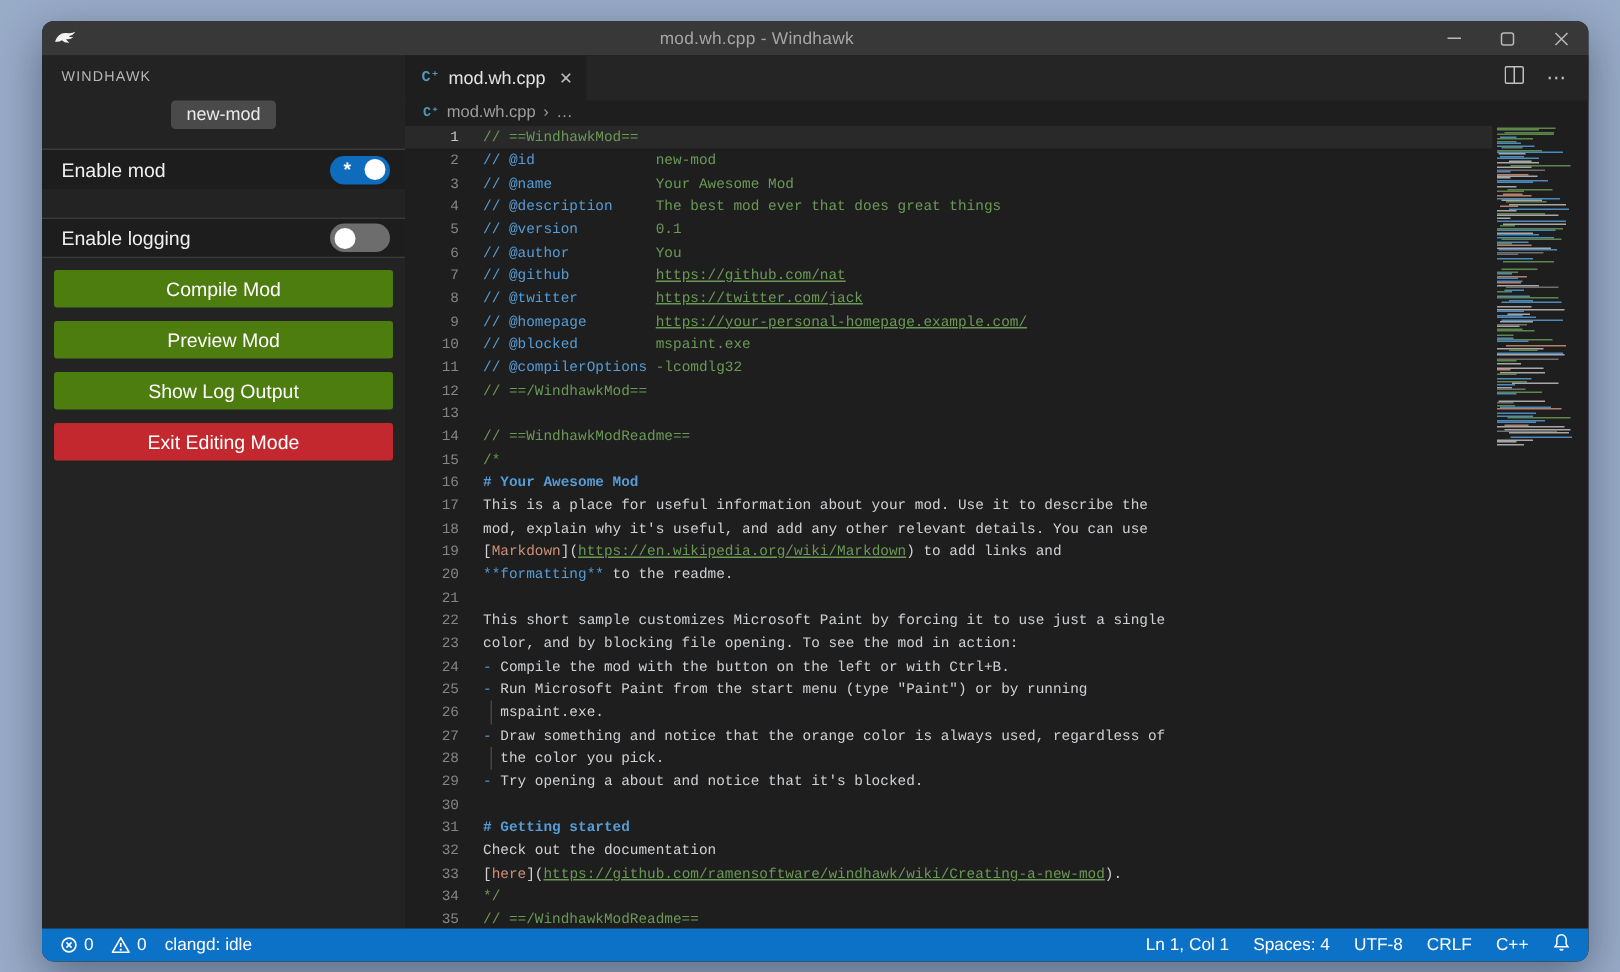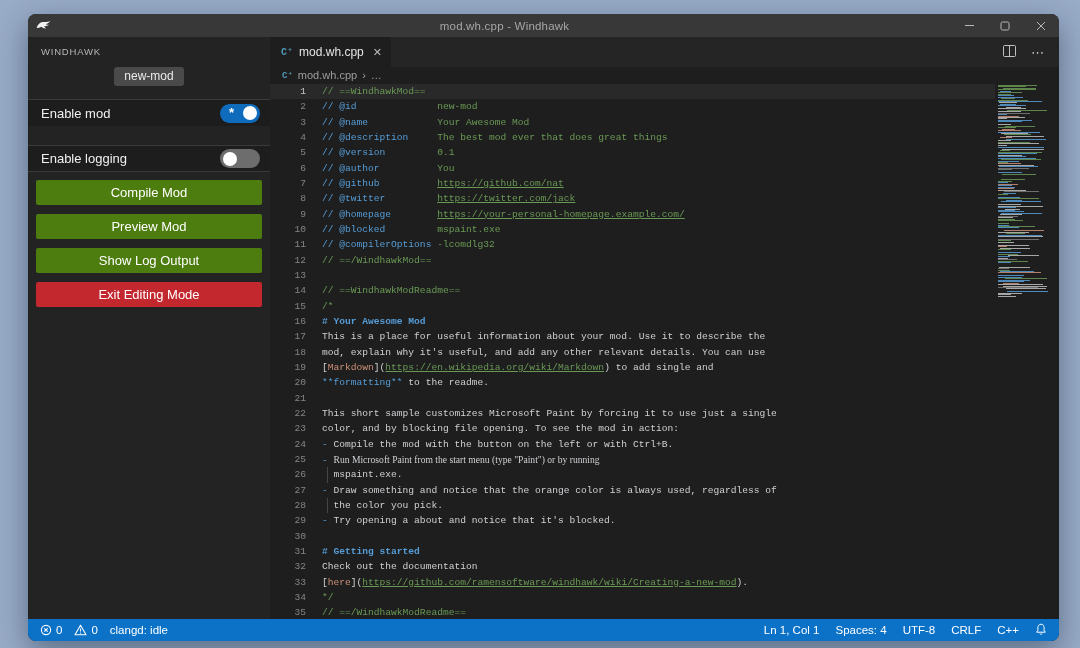--- a/index.html
+++ b/index.html
@@ -176,27 +176,27 @@
             <div class="cl"><span class="ln">9</span><span class="lt"><span style="color: rgb(86, 156, 214);">// @homepage        </span><span class="u" style="color: rgb(106, 153, 85); text-align: right;">https://your-personal-homepage.example.com/</span></span></div>
             <div class="cl"><span class="ln">10</span><span class="lt"><span style="color: rgb(86, 156, 214);">// @blocked         </span><span style="color: rgb(106, 153, 85);">mspaint.exe</span></span></div>
             <div class="cl"><span class="ln">11</span><span class="lt"><span style="color: rgb(86, 156, 214);">// @compilerOptions </span><span style="color: rgb(106, 153, 85);">-lcomdlg32</span></span></div>
             <div class="cl"><span class="ln">12</span><span class="lt"><span style="color: rgb(106, 153, 85);">// ==/WindhawkMod==</span></span></div>
             <div class="cl"><span class="ln">13</span><span class="lt"></span></div>
             <div class="cl"><span class="ln">14</span><span class="lt"><span style="color: rgb(106, 153, 85);">// ==WindhawkModReadme==</span></span></div>
             <div class="cl"><span class="ln">15</span><span class="lt"><span style="color: rgb(106, 153, 85);">/*</span></span></div>
             <div class="cl"><span class="ln">16</span><span class="lt"><span class="bold" style="color: rgb(86, 156, 214);"># Your Awesome Mod</span></span></div>
             <div class="cl"><span class="ln">17</span><span class="lt"><span style="color: rgb(207, 209, 212);">This is a place for useful information about your mod. Use it to describe the</span></span></div>
             <div class="cl"><span class="ln">18</span><span class="lt"><span style="color: rgb(207, 209, 212);">mod, explain why it's useful, and add any other relevant details. You can use</span></span></div>
-            <div class="cl"><span class="ln">19</span><span class="lt"><span style="color: rgb(207, 209, 212);">[</span><span style="color: rgb(206, 145, 120);">Markdown</span><span style="color: rgb(207, 209, 212);">](</span><span class="u" style="color: rgb(106, 153, 85); font-family: Liberation Mono, monospace;">https://en.wikipedia.org/wiki/Markdown</span><span style="color: rgb(207, 209, 212);">) to add single and</span></span></div>
+            <div class="cl"><span class="ln">19</span><span class="lt"><span style="color: rgb(207, 209, 212);">[</span><span style="color: rgb(206, 145, 120);">Markdown</span><span style="color: rgb(207, 209, 212);">](</span><span class="u" style="color: rgb(106, 153, 85); font-family: Liberation Mono, monospace;">https://en.wikipedia.org/wiki/Markdown</span><span style="color: rgb(207, 209, 212);">) to add links and</span></span></div>
             <div class="cl"><span class="ln">20</span><span class="lt"><span style="color: rgb(86, 156, 214);">**formatting**</span><span style="color: rgb(207, 209, 212);"> to the readme.</span></span></div>
             <div class="cl"><span class="ln">21</span><span class="lt"></span></div>
             <div class="cl"><span class="ln">22</span><span class="lt"><span style="color: rgb(207, 209, 212);">This short sample customizes Microsoft Paint by forcing it to use just a single</span></span></div>
             <div class="cl"><span class="ln">23</span><span class="lt"><span style="color: rgb(207, 209, 212);">color, and by blocking file opening. To see the mod in action:</span></span></div>
             <div class="cl"><span class="ln">24</span><span class="lt"><span style="color: rgb(86, 156, 214);">- </span><span style="color: rgb(207, 209, 212);">Compile the mod with the button on the left or with Ctrl+B.</span></span></div>
-            <div class="cl"><span class="ln">25</span><span class="lt"><span style="color: rgb(86, 156, 214);">- </span><span style="color: rgb(207, 209, 212); font-family: Liberation Serif, serif;">Run Microsoft Paint from the start menu (type "Paint") or by running</span></span></div>
+            <div class="cl"><span class="ln">25</span><span class="lt"><span style="color: rgb(86, 156, 214);">- </span><span style="color: rgb(207, 209, 212);">Run Microsoft Paint from the start menu (type "Paint") or by running</span></span></div>
             <div class="cl"><span class="ln">26</span><span class="lt"><i class="guide"></i><span style="color: rgb(207, 209, 212);">  mspaint.exe.</span></span></div>
             <div class="cl"><span class="ln">27</span><span class="lt"><span style="color: rgb(86, 156, 214);">- </span><span style="color: rgb(207, 209, 212);">Draw something and notice that the orange color is always used, regardless of</span></span></div>
             <div class="cl"><span class="ln">28</span><span class="lt"><i class="guide"></i><span style="color: rgb(207, 209, 212);">  the color you pick.</span></span></div>
             <div class="cl"><span class="ln">29</span><span class="lt"><span style="color: rgb(86, 156, 214);">- </span><span style="color: rgb(207, 209, 212);">Try opening a about and notice that it's blocked.</span></span></div>
             <div class="cl"><span class="ln">30</span><span class="lt"></span></div>
             <div class="cl"><span class="ln">31</span><span class="lt"><span class="bold" style="color: rgb(86, 156, 214);"># Getting started</span></span></div>
             <div class="cl"><span class="ln">32</span><span class="lt"><span style="color: rgb(207, 209, 212);">Check out the documentation</span></span></div>
             <div class="cl"><span class="ln">33</span><span class="lt"><span style="color: rgb(207, 209, 212);">[</span><span style="color: rgb(206, 145, 120);">here</span><span style="color: rgb(207, 209, 212);">](</span><span class="u" style="color: rgb(106, 153, 85);">https://github.com/ramensoftware/windhawk/wiki/Creating-a-new-mod</span><span style="color: rgb(207, 209, 212);">).</span></span></div>
             <div class="cl"><span class="ln">34</span><span class="lt"><span style="color: rgb(106, 153, 85);">*/</span></span></div>
             <div class="cl"><span class="ln">35</span><span class="lt"><span style="color: rgb(106, 153, 85);">// ==/WindhawkModReadme==</span></span></div>

